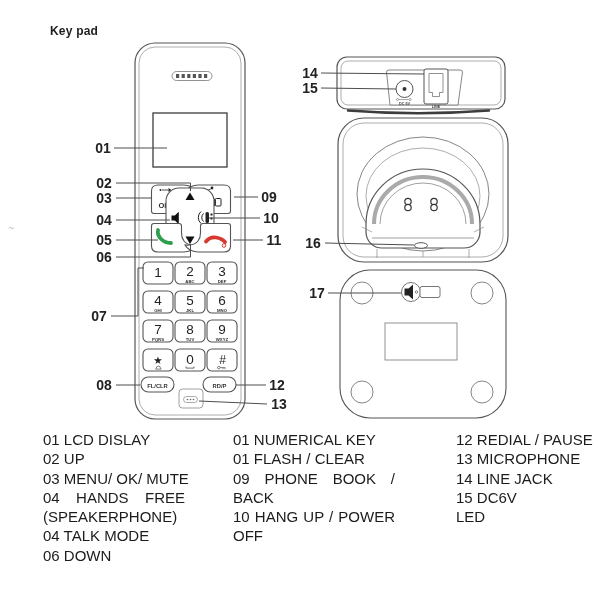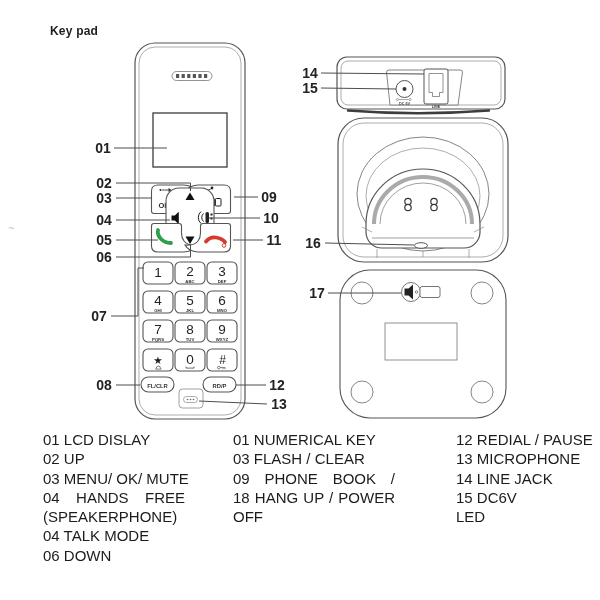--- a/index.html
+++ b/index.html
@@ -257,23 +257,24 @@
   <div class="legend-line">01 LCD DISLAY</div>
   <div class="legend-line">02 UP</div>
   <div class="legend-line">03 MENU/ OK/ MUTE</div>
   <div class="legend-line j">04 HANDS FREE</div>
   <div class="legend-line">(SPEAKERPHONE)</div>
   <div class="legend-line">04 TALK MODE</div>
   <div class="legend-line">06 DOWN</div>
 </div>
 <div id="legend-col-2" class="legend-col">
   <div class="legend-line">01 NUMERICAL KEY</div>
-  <div class="legend-line">03 FLASH / CLEAR</div>
+  <div class="legend-line">01 FLASH / CLEAR</div>
   <div class="legend-line j">09 PHONE BOOK /</div>
-  <div class="legend-line j">18 HANG UP / POWER</div>
+  <div class="legend-line">BACK</div>
+  <div class="legend-line j">10 HANG UP / POWER</div>
   <div class="legend-line">OFF</div>
 </div>
 <div id="legend-col-3" class="legend-col">
   <div class="legend-line">12 REDIAL / PAUSE</div>
   <div class="legend-line">13 MICROPHONE</div>
   <div class="legend-line">14 LINE JACK</div>
   <div class="legend-line">15 DC6V</div>
   <div class="legend-line">LED</div>
 </div>
 

